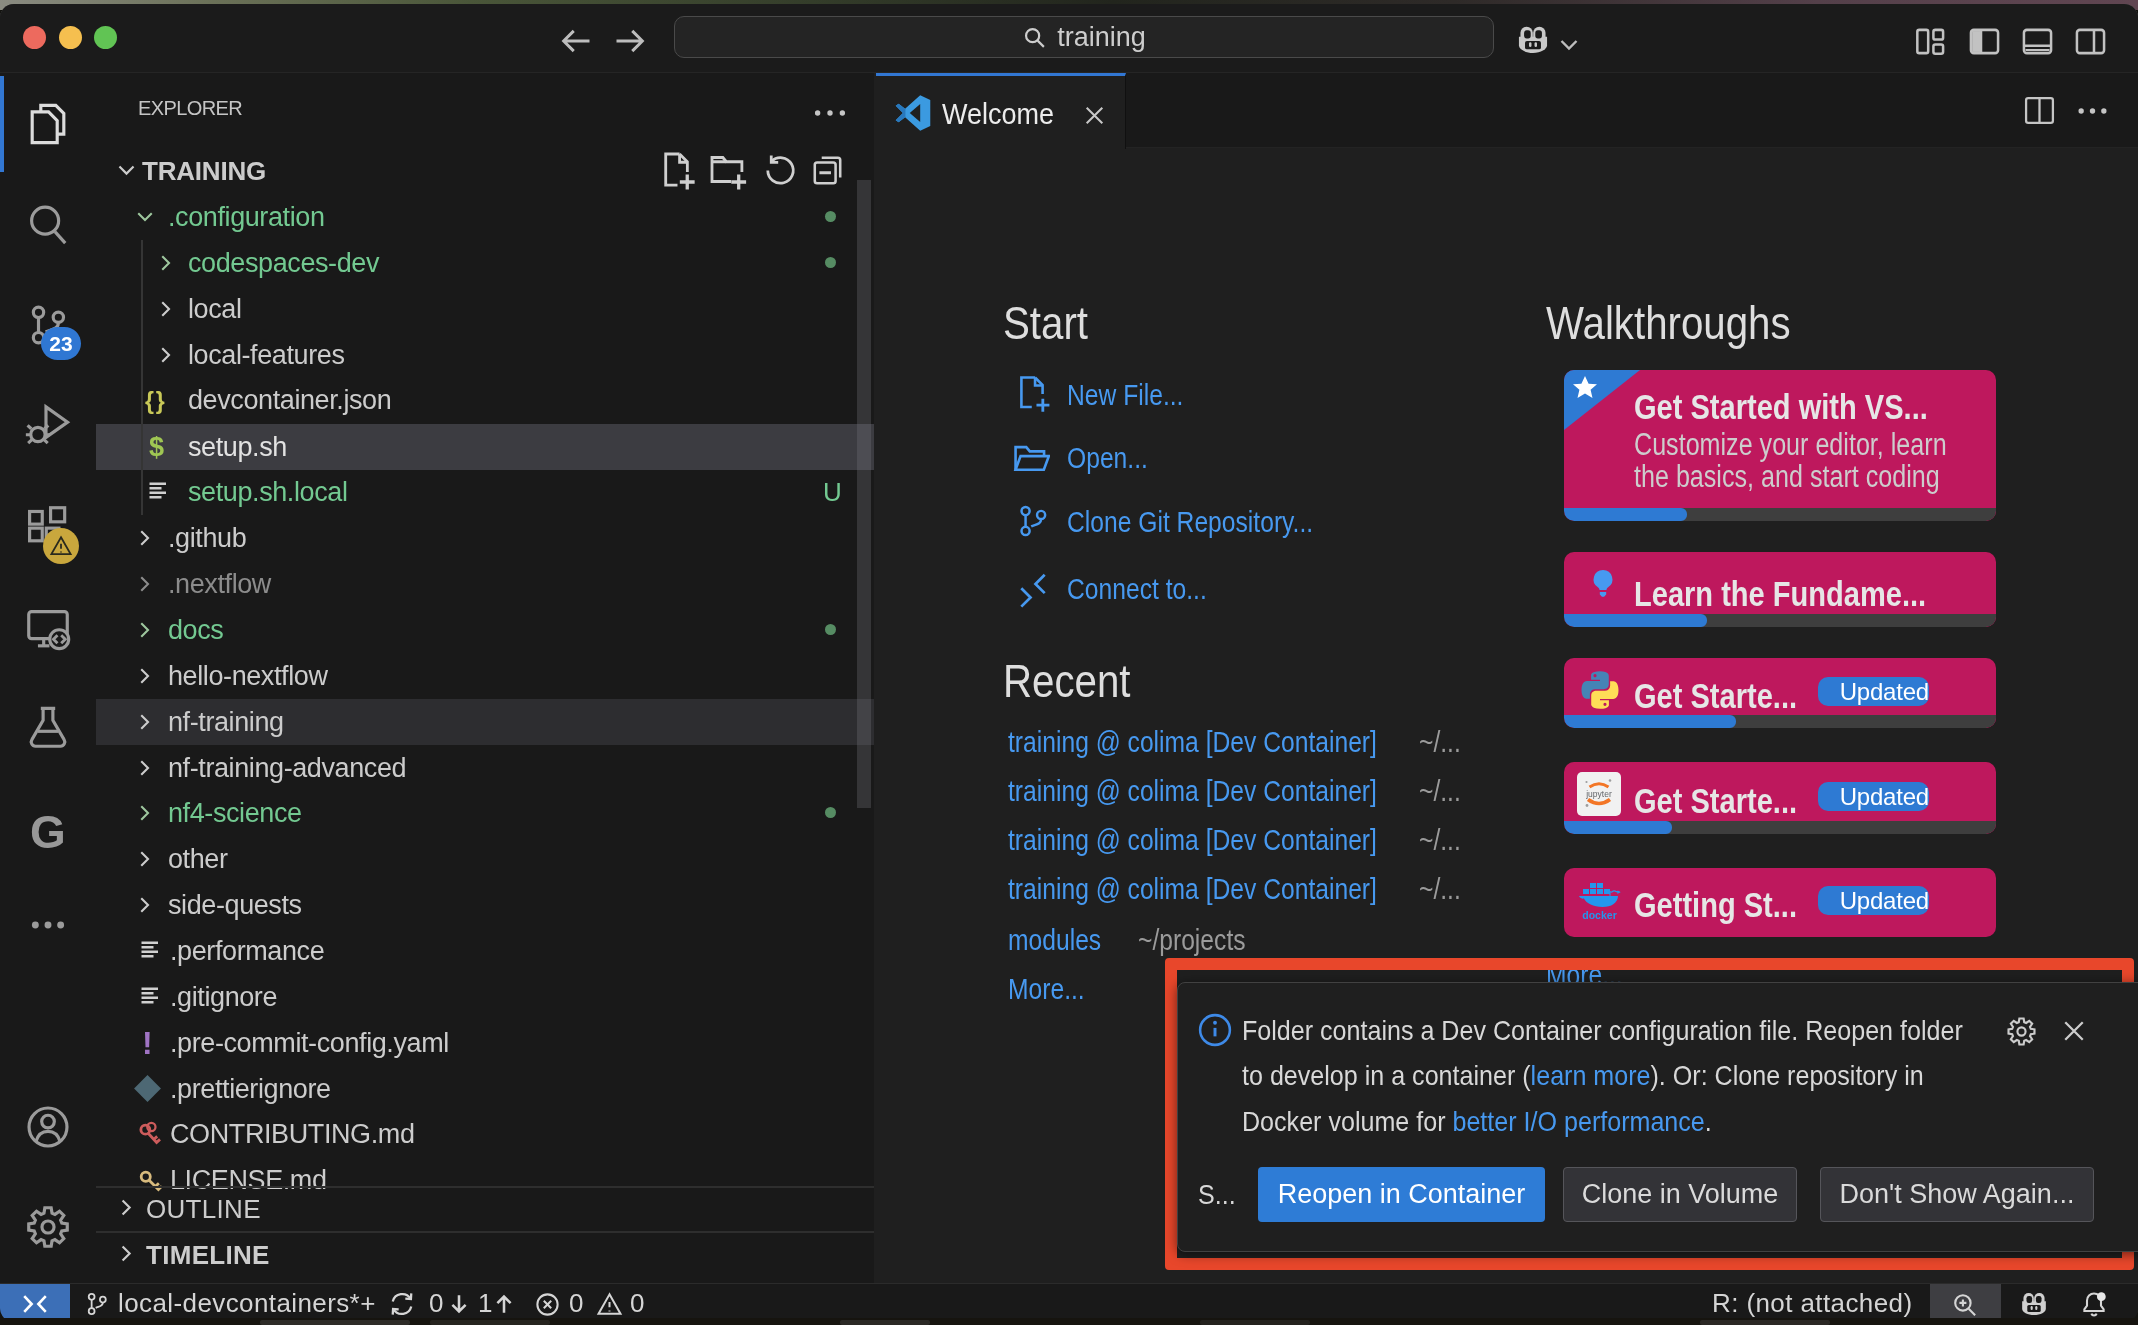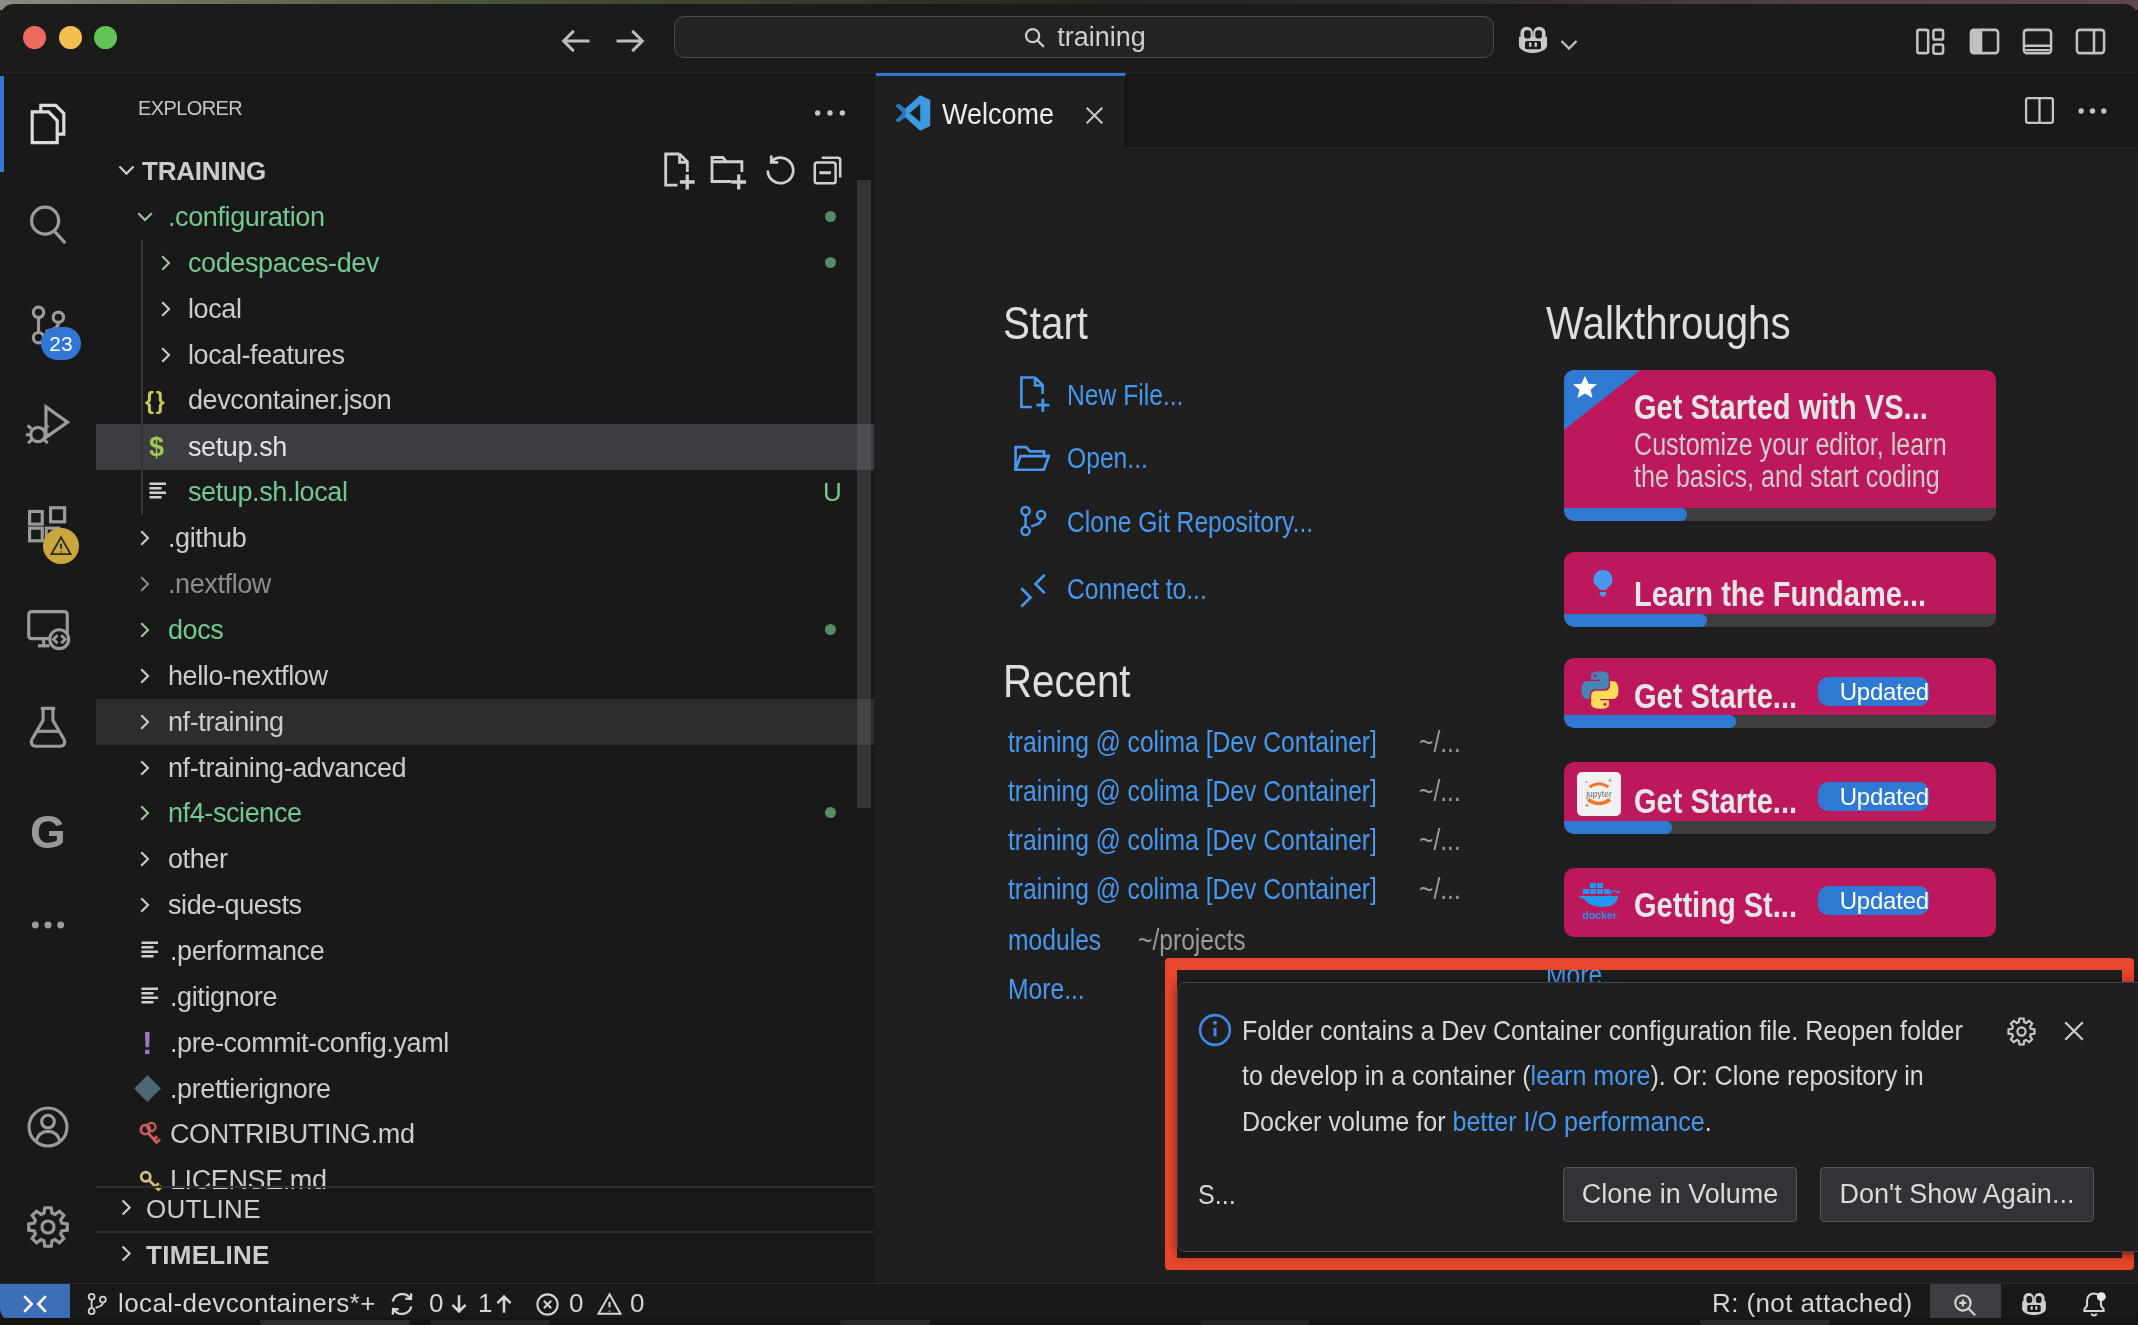--- a/index.html
+++ b/index.html
@@ -117,21 +117,21 @@
         <circle cx="7" cy="6.5" r="4.7"></circle>
         <path d="m10.4 10.3 3.6 4"></path>
       </svg>
 
     <svg class="aicon" style="top:229px" width="96" height="46" viewBox="0 0 16 16" fill="none" stroke="#9b9b9b" stroke-width="1.1">
         <circle cx="4.7" cy="3.6" r="1.8"></circle>
         <circle cx="4.7" cy="12.4" r="1.8"></circle>
         <circle cx="11.6" cy="5.3" r="1.8"></circle>
         <path d="M4.7 5.4v5.2M11.6 7.1c0 2.6-2.7 2.4-4.4 3.3"></path>
       </svg>
-    <div class="ab" style="left:41px;top:254px;width:40px;height:33px;border-radius:17px;background:#2f77d3;color:#fff;font-size:21px;text-align:center;line-height:33px;font-weight:400">23</div>
+    <div class="ab" style="left:41px;top:254px;width:40px;height:33px;border-radius:17px;background:#2f77d3;color:#fff;font-size:21px;text-align:center;line-height:33px;font-weight:700">23</div>
 
     <svg class="aicon" style="top:329px" width="96" height="46" viewBox="0 0 16 16" fill="none" stroke="#9b9b9b" stroke-width="1.1">
         <path d="M7.3 1.7 14.8 7 7.3 12.3z"></path>
         <circle cx="4.5" cy="11.3" r="2.5" fill="#191919"></circle>
         <path d="M2.2 9.3.9 8.1M1.8 11.4H.3M2.4 13.1l-1.3 1.2M6.8 9.3l1.3-1.2M7.2 11.4h1.5M6.6 13.1l1.3 1.2"></path>
       </svg>
 
     <svg class="aicon" style="top:431px" width="96" height="46" viewBox="0 0 16 16" fill="none" stroke="#9b9b9b" stroke-width="1.1">
         <rect x="1.6" y="2.6" width="4.4" height="4.4"></rect>
         <rect x="1.6" y="8.4" width="4.4" height="4.4"></rect>
@@ -519,15 +519,16 @@
   <div class="tline" style="top:76px">to develop in a container (<span style="color:#4799f0">learn more</span>). Or: Clone repository in</div>
   <div class="tline" style="top:122px">Docker volume for <span style="color:#4799f0">better I/O performance</span>.</div>
   <svg class="ab" style="left:828px;top:33px" width="31" height="31" viewBox="0 0 16 16" fill="none" stroke="#cccccc" stroke-width="1.1">
       <path d="M9.1 1.3l.3 1.9 1 .4 1.6-1.1 1.5 1.5-1.1 1.6.4 1 1.9.3v2.2l-1.9.3-.4 1 1.1 1.6-1.5 1.5-1.6-1.1-1 .4-.3 1.9H6.9l-.3-1.9-1-.4L4 13.5l-1.5-1.5 1.1-1.6-.4-1-1.9-.3V6.9l1.9-.3.4-1L2.5 4 4 2.5l1.6 1.1 1-.4.3-1.9z"></path>
       <circle cx="8" cy="8" r="2.1"></circle>
     </svg>
   <svg class="ab" style="left:882px;top:34px" width="28" height="28" viewBox="0 0 16 16" fill="none" stroke="#cccccc" stroke-width="1.3">
       <path d="m3 3 10 10M13 3 3 13"></path>
     </svg>
   <div class="tline" style="left:20px;top:184px;line-height:55px">S...</div>
+  <div class="tbtn" style="left:80px;top:184px;width:287px;background:#2e7cd6;line-height:55px">Reopen in Container</div>
   <div class="tbtn" style="left:385px;top:184px;width:234px;background:#333337;border:1px solid #55555a;line-height:53px;color:#dadada">Clone in Volume</div>
   <div class="tbtn" style="left:642px;top:184px;width:274px;background:#333337;border:1px solid #55555a;line-height:53px;color:#dadada">Don't Show Again...</div>
 </div>
 
 </body></html>

